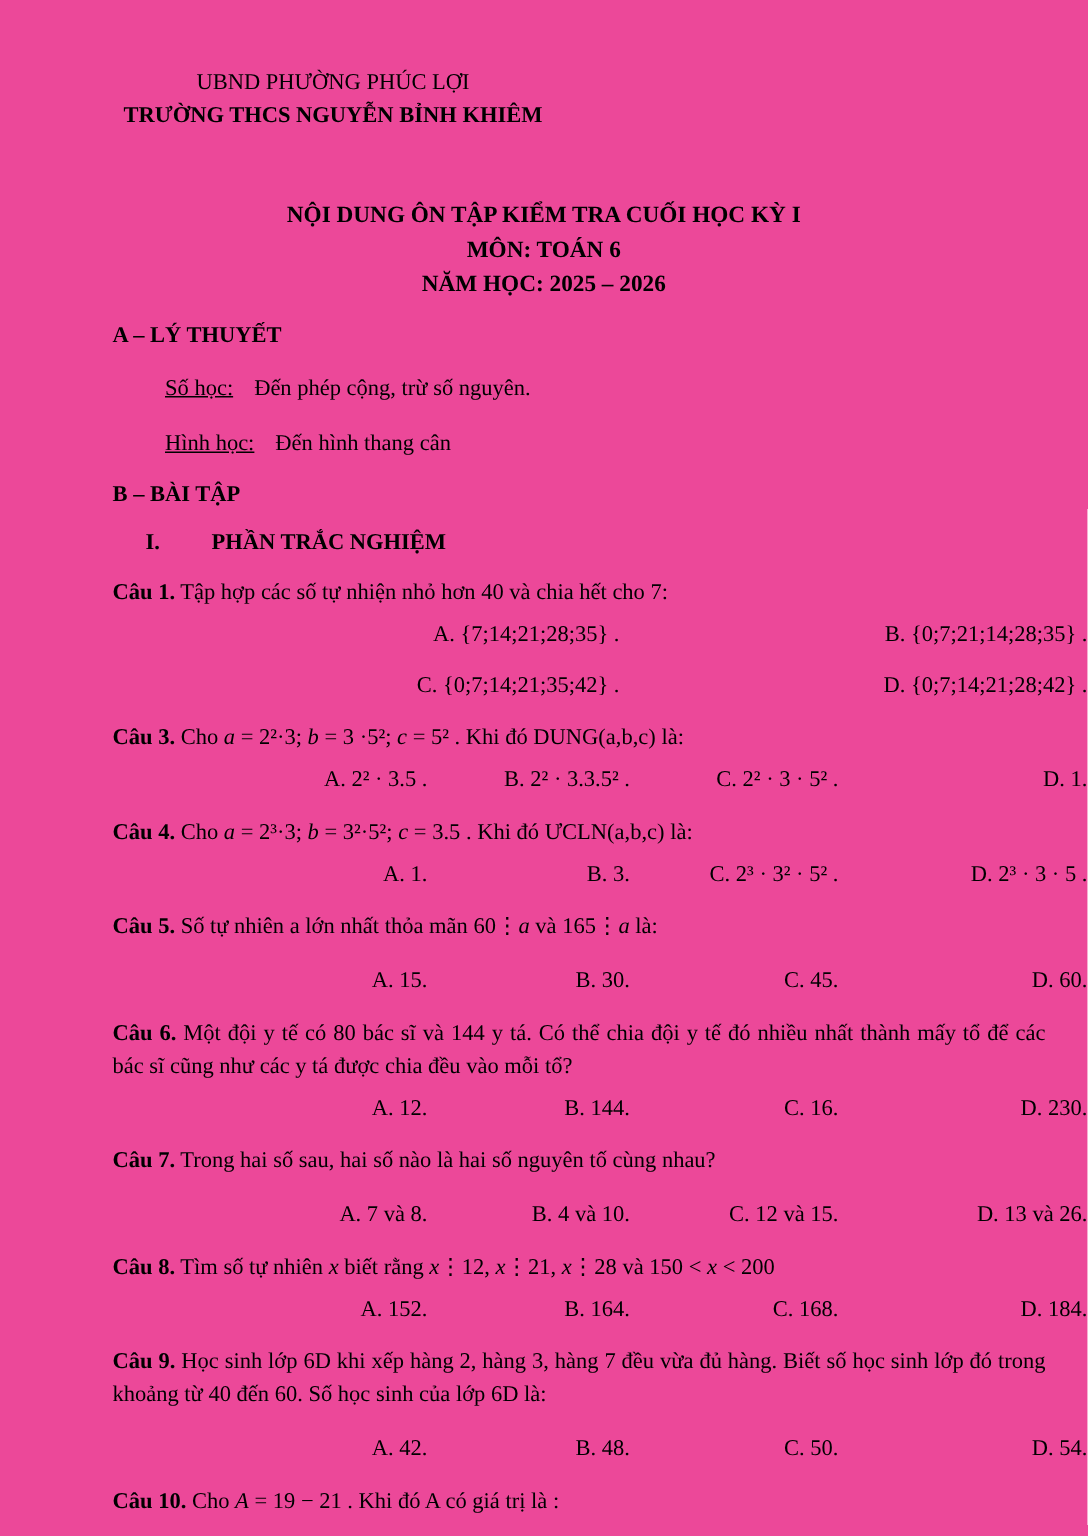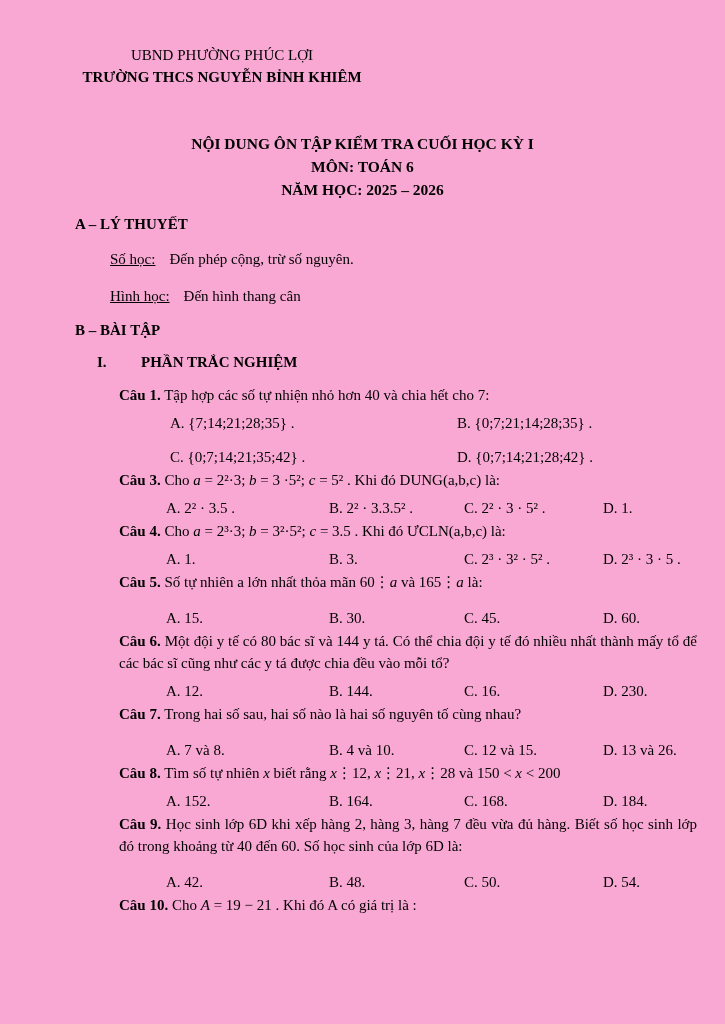--- a/index.html
+++ b/index.html
@@ -1,34 +1,34 @@
 <!DOCTYPE html>
 <html><head>
 <meta charset="utf-8">
 <style>
   html,body{margin:0;padding:0;background:#ffffff;}
   .page{
-    width:725px;height:1024px;background:#f9a8d4;color:#000;
+    width:725px;height:1024px;background:#ec4899;color:#000;
     font-family:"Liberation Serif","DejaVu Serif","DejaVu Sans",serif;
     font-size:15px;box-sizing:border-box;padding-top:44px;overflow:hidden;
   }
   .header-block{width:340px;margin-left:52px;text-align:center;line-height:22px;}
   .h-school{font-weight:bold;}
   .title-block{text-align:center;font-weight:bold;margin-top:44px;line-height:23px;font-size:15.5px;}
   .sec-heading{font-weight:bold;margin:15px 0 0 75px;}
   .theory-item{margin:15px 0 0 110px;line-height:22px;}
   .u{text-decoration:underline;margin-right:14px;}
   .part-heading{margin:15px 0 0 97px;font-weight:bold;}
   .roman{display:inline-block;width:44px;}
   .questions{margin-top:13px;}
-  .question{margin-top:1px;padding-left:44px;}
+  .question{margin-top:13px;}
   .q-text{margin:0 28px 0 75px;line-height:22px;text-align:justify;}
   .q-label{font-weight:bold;}
   .math{font-style:italic;}
-  .opts{margin-top:7px;line-height:21px;}
+  .opts{margin-top:7px;line-height:21px;text-align:right;}
   .grid4{display:grid;margin-left:122px;grid-template-columns:163px 135px 139px auto;}
   .grid2{display:grid;margin-left:126px;grid-template-columns:287px auto;}
   .grid2 + .grid2{margin-top:13px;}
   .question:nth-child(4) .grid4,
   .question:nth-child(6) .grid4,
   .question:nth-child(8) .grid4,
   .question:nth-child(9) .grid4{margin-top:15px;}
 </style>
 </head>
 <body>

